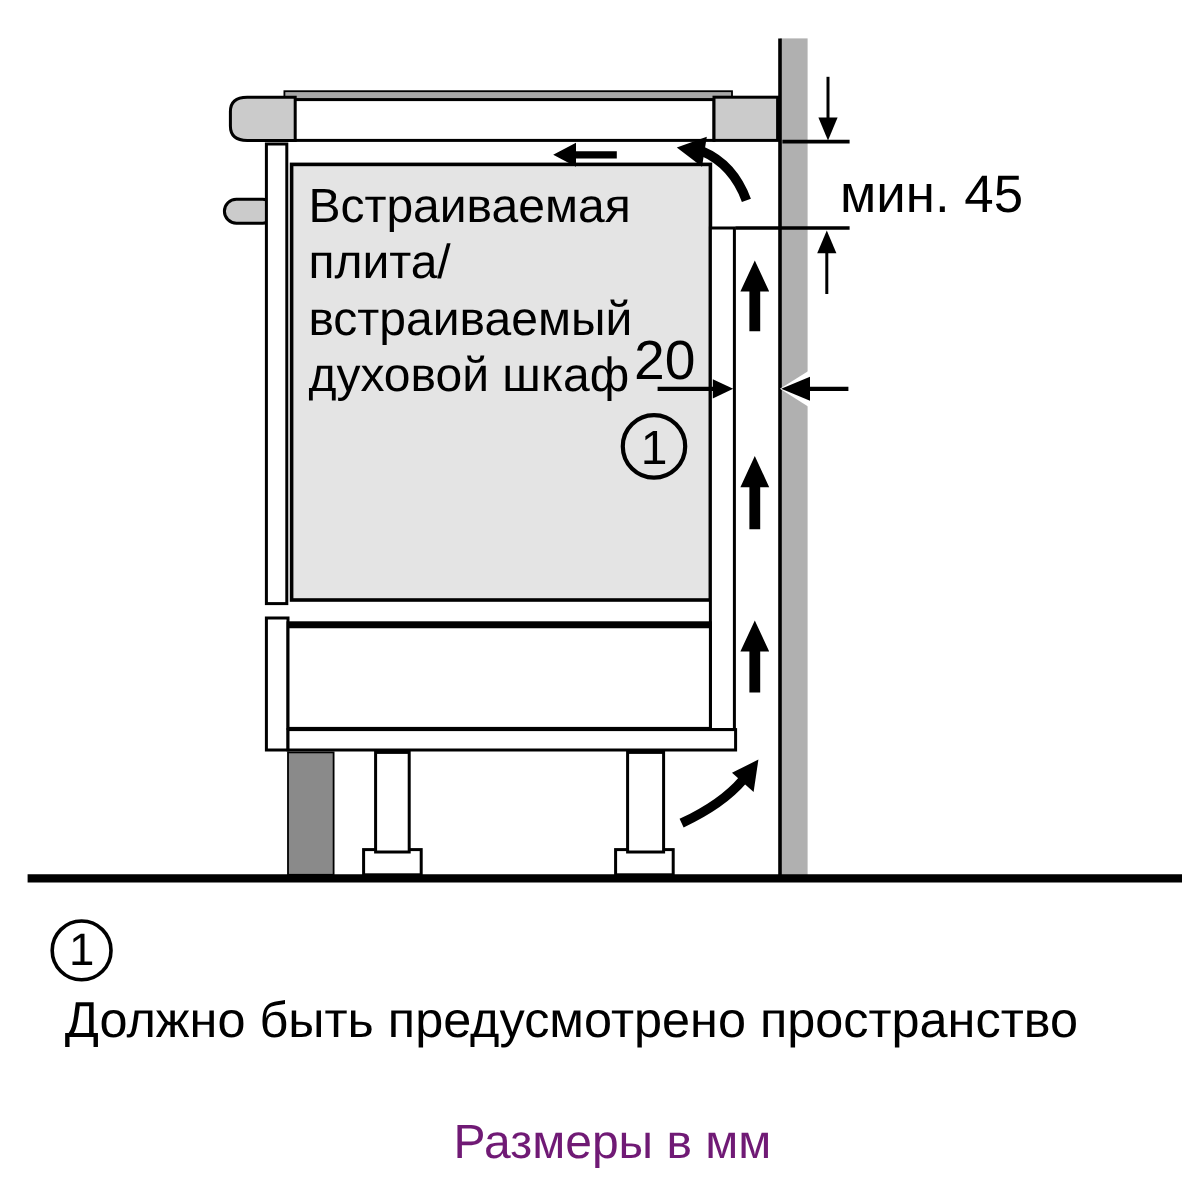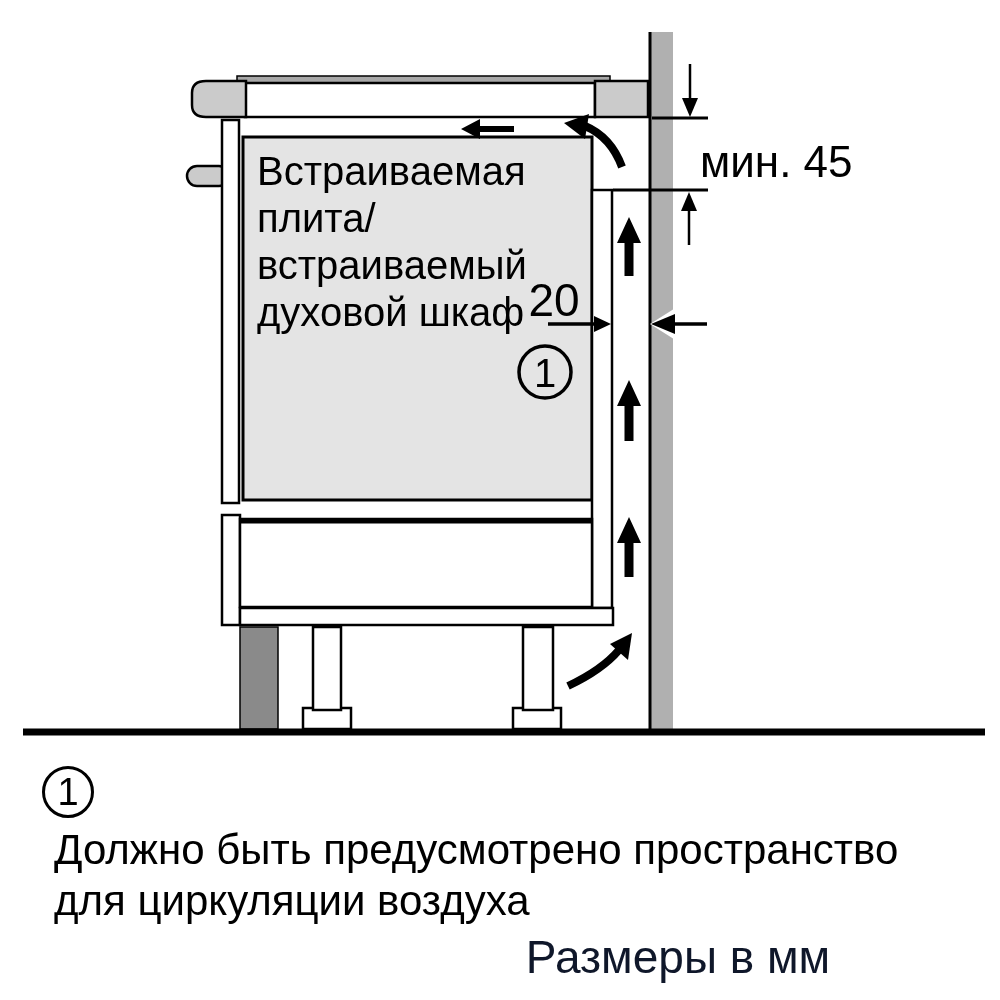--- a/index.html
+++ b/index.html
@@ -22,21 +22,21 @@
     border:3.5px solid #000;border-radius:50%;
     display:flex;align-items:center;justify-content:center;
     font-size:38px;color:#000;box-sizing:border-box;
   }
   .legend-note{
     position:absolute;left:42px;top:824px;width:920px;
     font-size:42px;line-height:51px;color:#000;margin-left:12px;
   }
   .units-note{
     position:absolute;right:22px;top:930px;width:600px;
-    font-size:46px;color:#0f172a;text-align:center;
+    font-size:40px;color:#701a75;text-align:left;
   }
 </style>
 </head>
 <body>
 
 <div id="canvas">
 
   <svg id="diagram-svg" width="1000" height="760" viewBox="0 0 1000 760">
 
     <rect x="650" y="32" width="23" height="699" fill="#b0b0b0"></rect>
@@ -96,17 +96,16 @@
     <text x="257" y="232" class="label-line">плита/</text>
     <text x="257" y="279" class="label-line">встраиваемый</text>
     <text x="257" y="326" class="label-line">духовой шкаф</text>
   </svg>
 
   <div class="legend-callout">
     <span>1</span>
   </div>
   <div class="legend-note">
     <div>Должно быть предусмотрено пространство</div>
-    <div>для циркуляции воздуха</div>
   </div>
   <div class="units-note">Размеры в мм</div>
 
 </div>
 
 </body></html>

